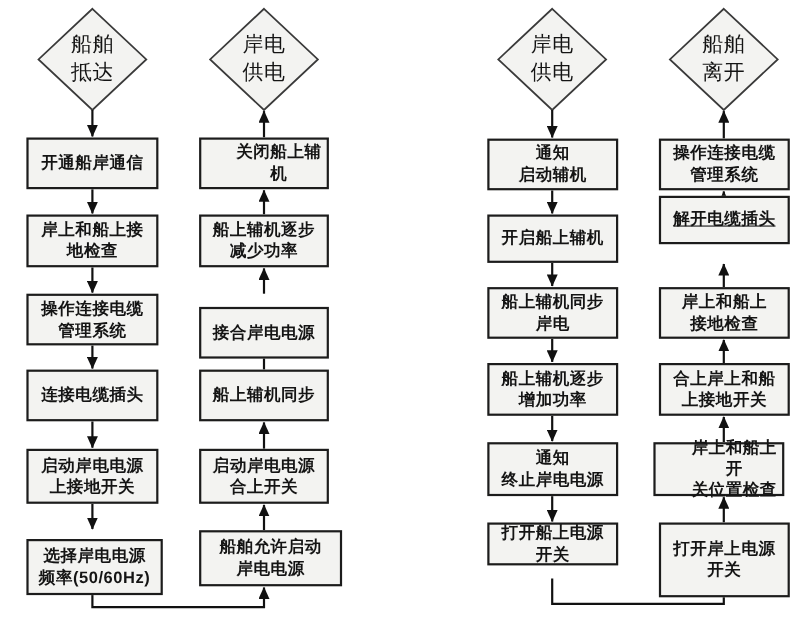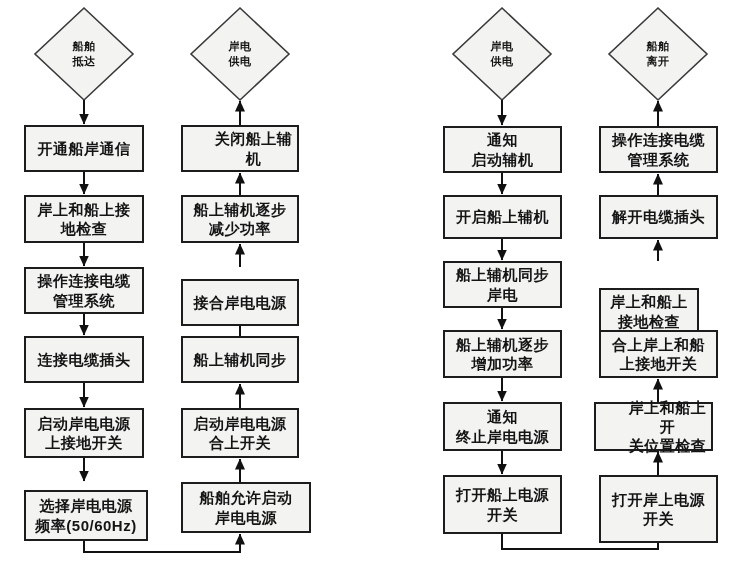--- a/index.html
+++ b/index.html
@@ -39,21 +39,21 @@
     font-size:15px;font-weight:bold;
     line-height:1.28;
     color:var(--text-color);
     white-space:pre-line;
     letter-spacing:0.5px;
   }
   .terminal-label{
     position:absolute;
     display:flex;align-items:center;justify-content:center;
     text-align:center;
-    font-size:11px;font-weight:bold;
+    font-size:19px;font-weight:normal;
     line-height:1.35;
     color:var(--text-color);
     white-space:pre-line;
     letter-spacing:0.5px;
     width:84px;height:60px;
   }
 </style>
 </head>
 <body>
 
@@ -136,27 +136,27 @@
 
   <div class="node" style="left:443px;top:126px;width:119px;height:47px;">通知
 启动辅机</div>
   <div class="node" style="left:443px;top:195px;width:119px;height:44px;">开启船上辅机</div>
   <div class="node" style="left:443px;top:261px;width:119px;height:47px;">船上辅机同步
 岸电</div>
   <div class="node" style="left:443px;top:330px;width:119px;height:48px;">船上辅机逐步
 增加功率</div>
   <div class="node" style="left:443px;top:402px;width:119px;height:49px;">通知
 终止岸电电源</div>
-  <div class="node" style="left:443px;top:475px;width:119px;height:59px;">打开船上电源
+  <div class="node" style="left:443px;top:475px;width:119px;height:39px;">打开船上电源
 开关</div>
 
   <div class="node" style="left:599px;top:126px;width:119px;height:47px;">操作连接电缆
 管理系统</div>
-  <div class="node" style="left:599px;top:195px;width:119px;height:44px;">解开电缆插头</div>
-  <div class="node" style="left:599px;top:261px;width:100px;height:47px;margin-top:27px;">岸上和船上
+  <div class="node" style="left:599px;top:178px;width:119px;height:44px;text-decoration:underline;">解开电缆插头</div>
+  <div class="node" style="left:599px;top:261px;width:119px;height:47px;">岸上和船上
 接地检查</div>
   <div class="node" style="left:599px;top:330px;width:119px;height:48px;">合上岸上和船
 上接地开关</div>
   <div class="node" style="left:594px;top:402px;width:119px;height:49px;padding-left:28px;">岸上和船上开
 关位置检查</div>
   <div class="node" style="left:599px;top:475px;width:119px;height:68px;">打开岸上电源
 开关</div>
 
 </div>
 

